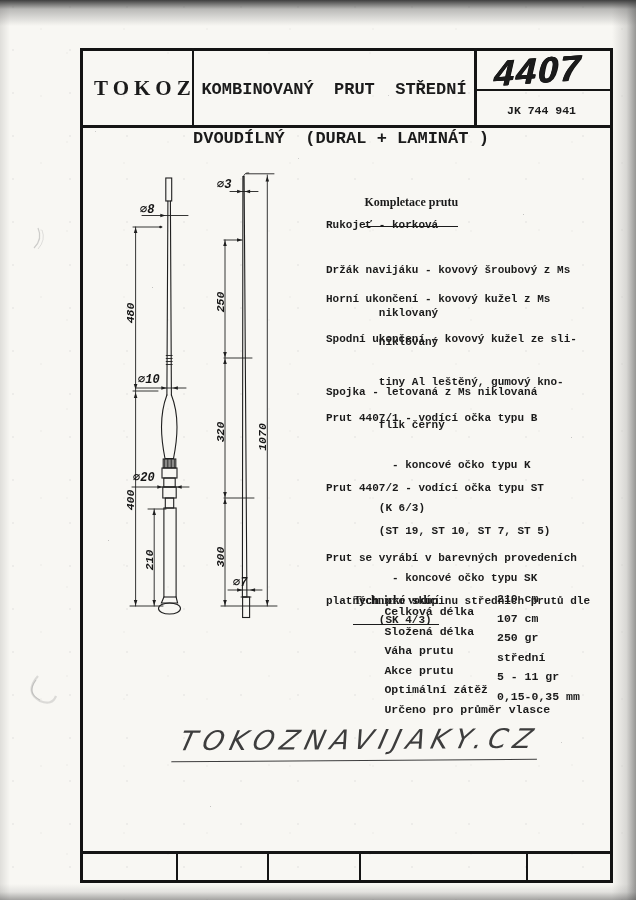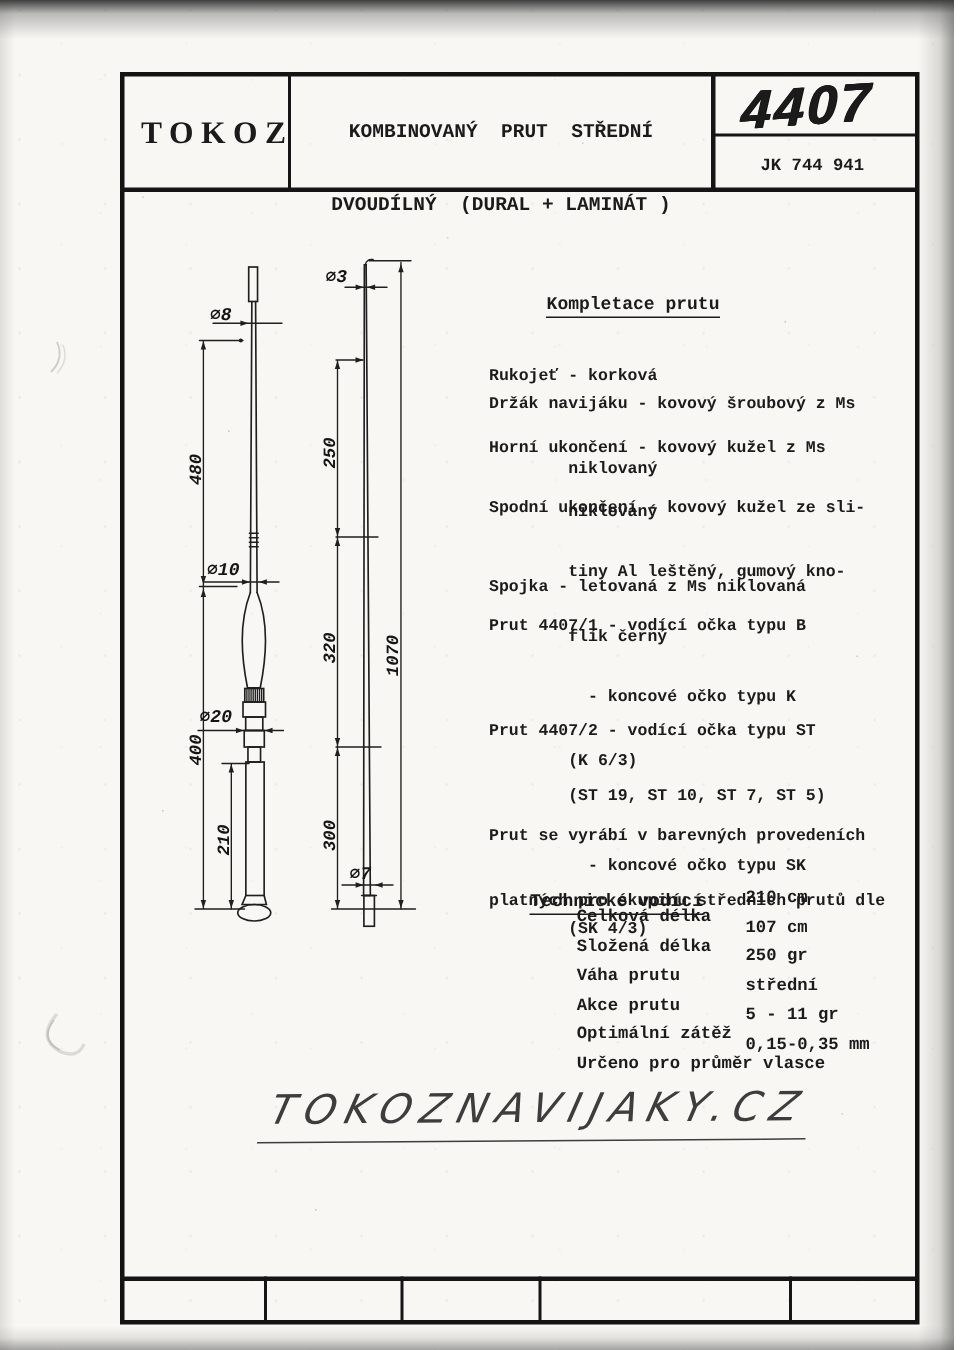--- a/index.html
+++ b/index.html
@@ -12,24 +12,24 @@
     font-family:"Liberation Mono","DejaVu Sans Mono",monospace;color:#1b1b1b;}
   .abs{position:absolute;}
   .line{position:absolute;background:#151515;}
   
   .frame{position:absolute;left:80px;top:48px;width:527px;height:829px;border:3px solid #131313;}
   
   .typew{font-family:"Liberation Mono","DejaVu Sans Mono",monospace;font-weight:700;white-space:pre;}
   .para{position:absolute;left:326px;font-size:11px;line-height:14.2px;}
   .tline{white-space:pre;}
   .gap{margin-top:4px;}
-  .heading{font-size:12px;border-bottom:1.6px solid #1b1b1b;padding-bottom:1px;display:inline-block;}
+  .heading{font-size:12px;border-bottom:1.6px solid #1b1b1b;padding-bottom:16px;display:inline-block;font-family:Liberation Serif, serif;}
   
   .brand{font-family:"Liberation Serif","DejaVu Serif",serif;font-weight:700;font-size:21px;letter-spacing:5px;}
-  .title-line{width:282px;text-align:center;font-size:13px;}
+  .title-line{width:282px;text-align:center;font-size:17px;}
   .docnum{font-family:"Liberation Sans","DejaVu Sans",sans-serif;font-style:italic;font-weight:800;
     font-size:36px;letter-spacing:2px;transform:rotate(-4deg) skewX(-6deg);
     text-shadow:.6px 0 #111, -.3px 0 #111;}
   .doccode{font-size:11.5px;}
   
   .trow{position:relative;height:19.6px;font-size:11.5px;font-weight:700;}
   .tvalue{position:absolute;left:171px;top:0;white-space:pre;}
   .tlabel{white-space:pre;margin-left:17px;}
   
   .watermark{font-family:"DejaVu Sans",sans-serif;font-style:italic;font-weight:400;
@@ -155,21 +155,21 @@
     <text class="dia" x="217" y="188">∅3</text>
     <text class="dia" x="138" y="383">∅10</text>
     <text class="dia" x="133" y="481">∅20</text>
     <text class="dia" x="233" y="586">∅7</text>
   </svg>
 
   <div class="abs typew" style="left:326px;top:175px;">
     <span class="heading">Kompletace prutu</span>
   </div>
 
-  <div class="para typew" style="top:216px;text-align:right;">
+  <div class="para typew" style="top:190px;text-align:right;">
     <div class="tline">Rukojeť - korková</div>
   </div>
   <div class="para typew" style="top:235px;">
     <div class="tline">Držák navijáku - kovový šroubový z Ms</div>
     <div class="tline">        niklovaný</div>
   </div>
   <div class="para typew" style="top:264px;">
     <div class="tline">Horní ukončení - kovový kužel z Ms</div>
     <div class="tline">        niklovaný</div>
   </div>

